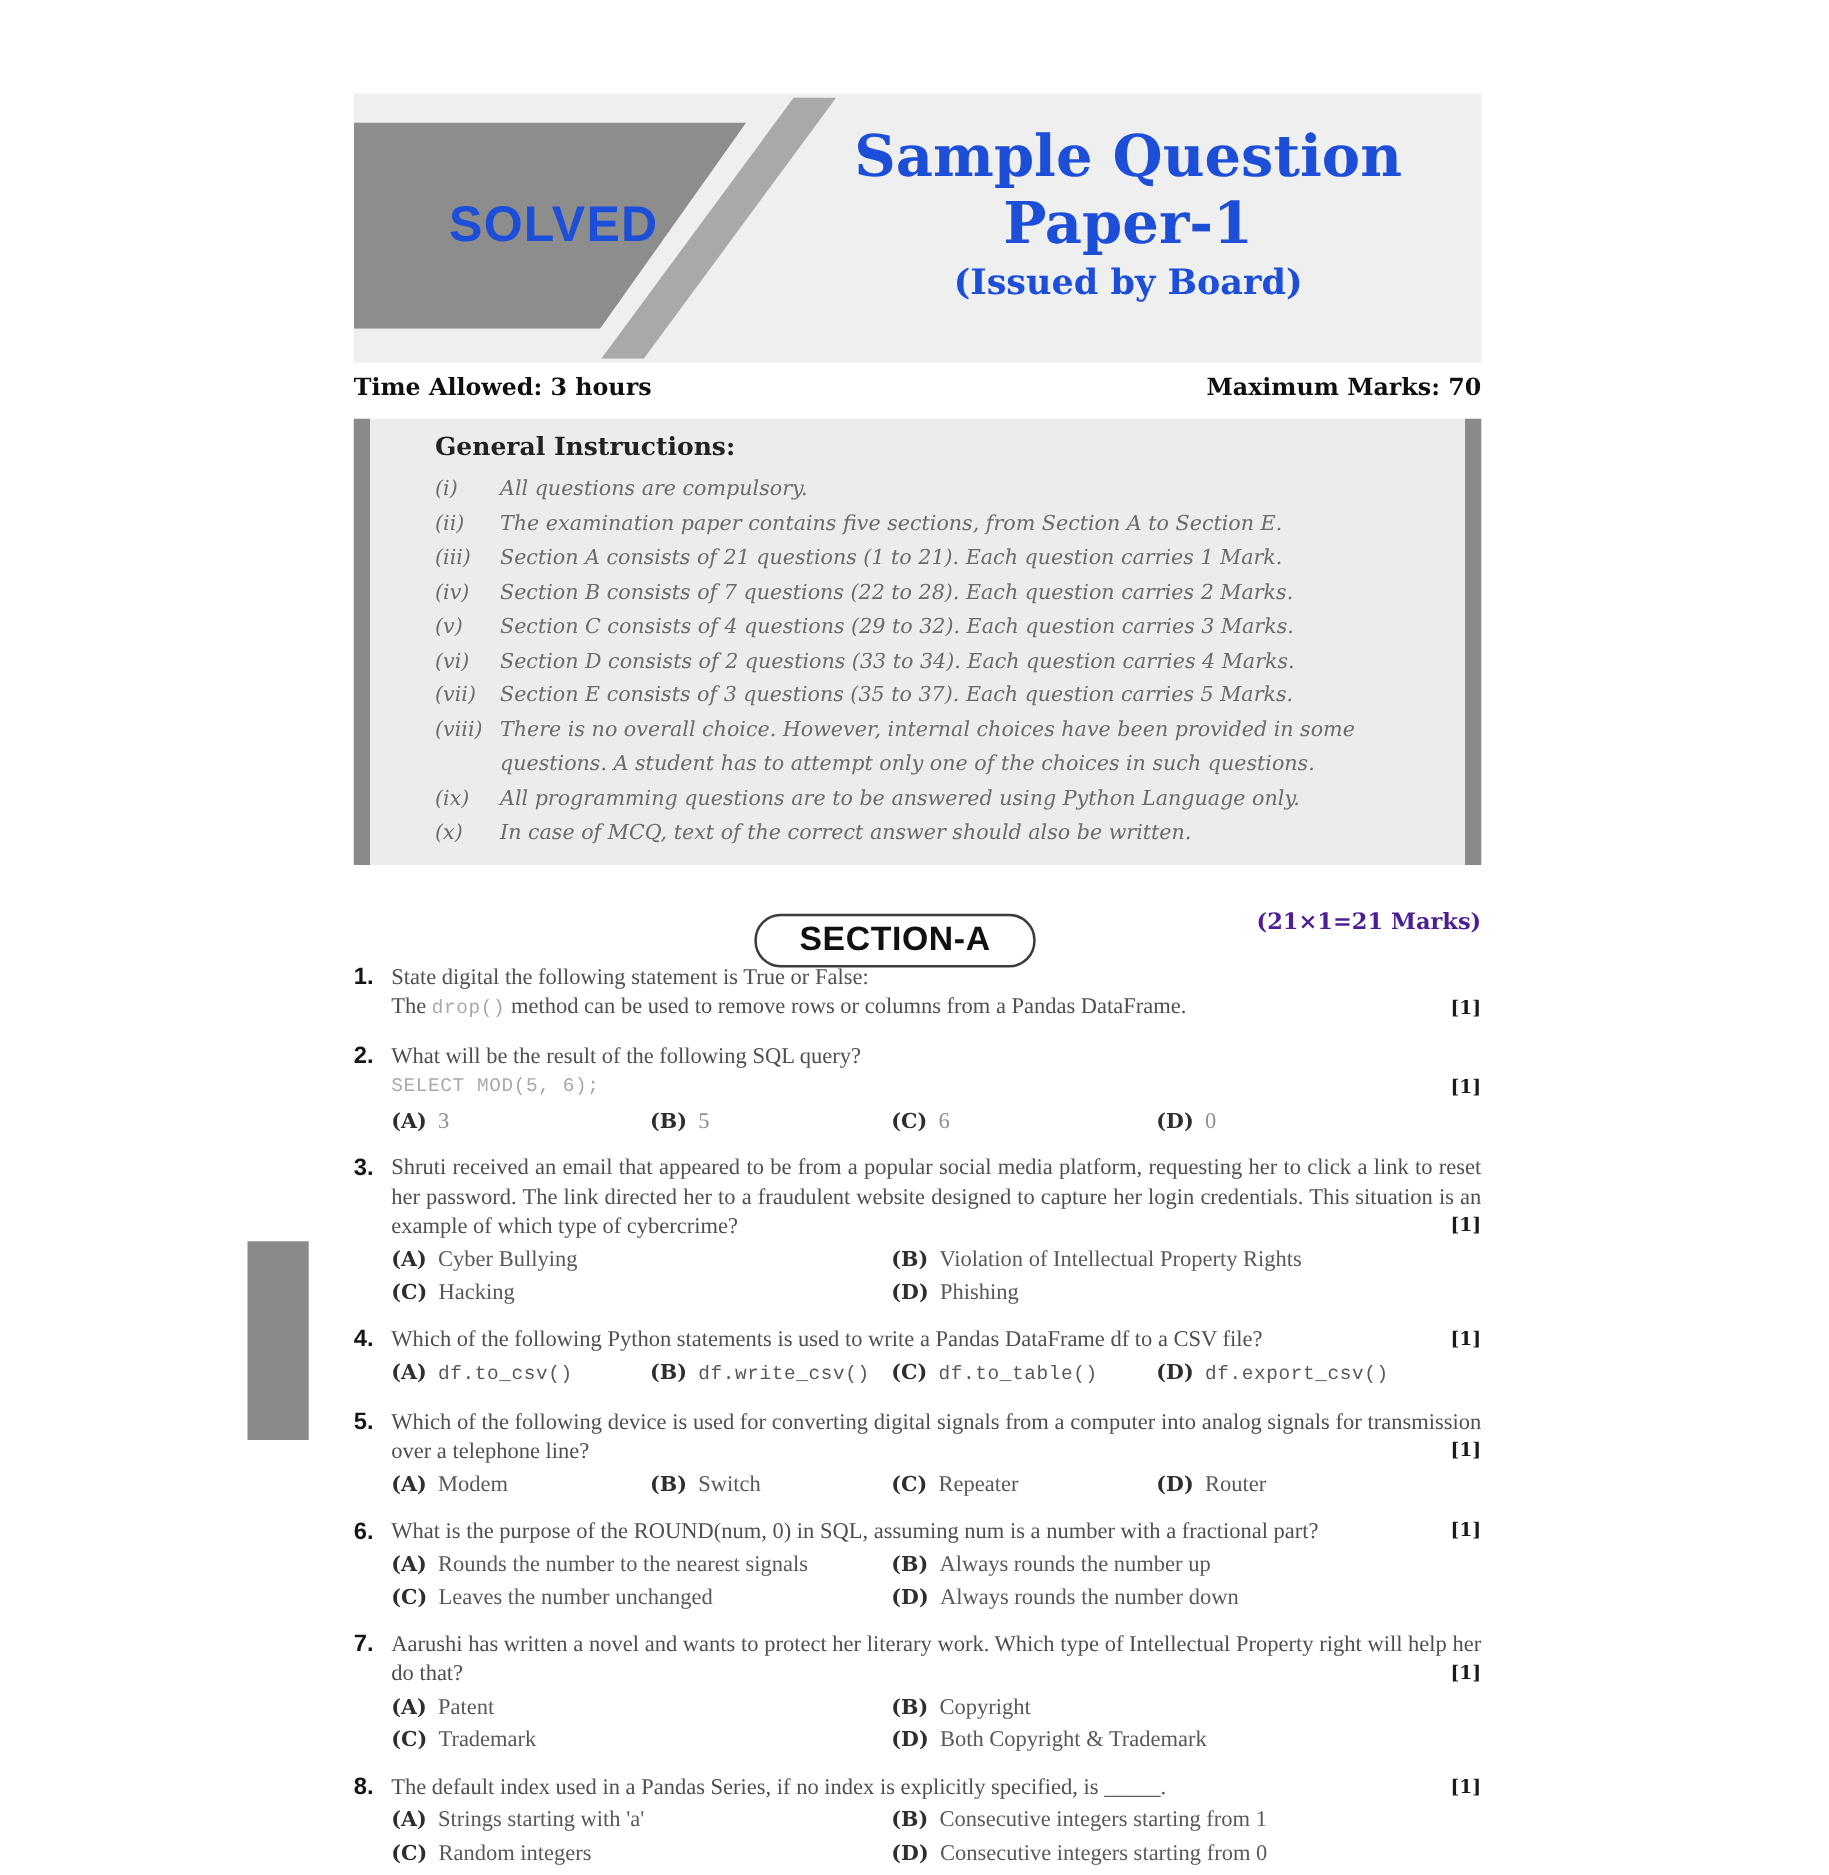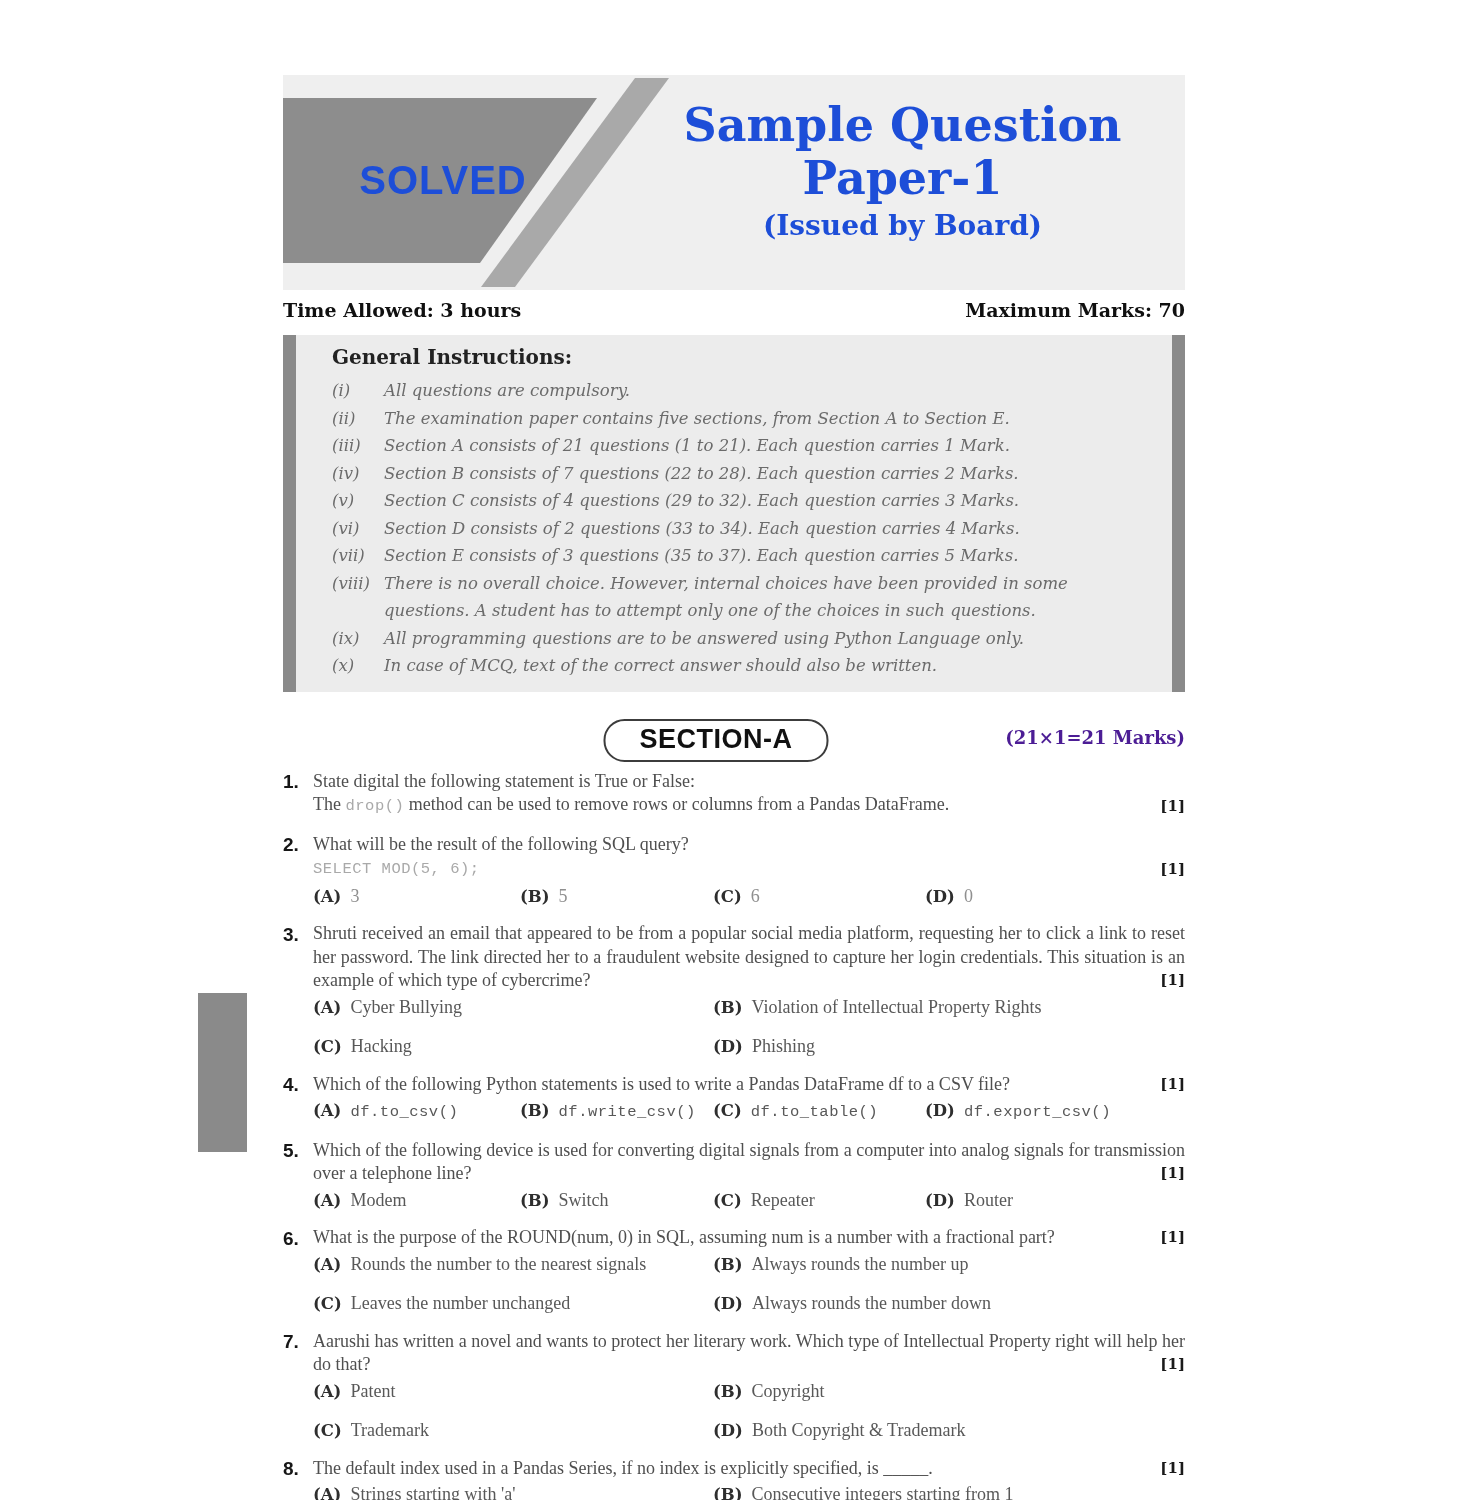--- a/index.html
+++ b/index.html
@@ -20,49 +20,49 @@
       font-family:"DejaVu Serif", serif;font-weight:bold;color:#1d4ed8;line-height:1.16;}
   .titleblock .t1{font-size:46px;}
   .titleblock .t2{font-size:28px;margin-top:4px;}
 
   
   .meta-row{display:flex;justify-content:space-between;margin-top:9px;
       font-family:"DejaVu Serif", serif;font-weight:bold;font-size:19px;color:#101010;}
 
   
   .instructions{position:relative;margin-top:14px;background:#ececec;
-      padding:10px 34px 12px 36px;border-left:13px solid #8a8a8a;border-right:13px solid #8a8a8a;}
+      padding:10px 34px 12px 52px;border-left:13px solid #8a8a8a;border-right:13px solid #8a8a8a;}
   .instr-heading{font-family:"DejaVu Serif", serif;font-weight:bold;font-size:20px;color:#222222;
       margin-bottom:8px;}
   .instr-item{display:flex;font-style:italic;font-family:"DejaVu Serif", serif;
       font-size:16.5px;color:#6b6b6b;line-height:27.5px;}
   .instr-num{flex:0 0 52px;}
   .instr-text{flex:1;}
 
   
   .section-row{position:relative;margin-top:27px;height:42px;}
-  .section-pill{position:absolute;left:50%;transform:translateX(-58%);top:0;
+  .section-pill{position:absolute;left:50%;transform:translateX(-58%);top:12px;
       border:2.5px solid #3c3c3c;border-radius:21px;background:#ffffff;
       padding:3px 34px 5px 34px;font-family:"Liberation Sans", sans-serif;font-weight:bold;
       font-size:27px;color:#111111;letter-spacing:0.5px;}
   .section-marks{position:absolute;right:0;top:8px;font-family:"DejaVu Serif", serif;
       font-weight:bold;font-size:18px;color:#4c1d95;}
 
   
   .questions{margin-top:9px;}
   .question{display:flex;margin-bottom:14px;}
   .q-num{flex:0 0 30px;font-family:"Liberation Sans", sans-serif;font-weight:bold;
       font-size:19px;color:#161616;line-height:23px;padding-top:0.5px;}
   .q-body{flex:1;font-size:18px;line-height:23.5px;color:#4f4f4f;}
   .q-line{position:relative;text-align:justify;}
   .marks{position:absolute;right:0;bottom:0;font-family:"DejaVu Serif", serif;
       font-weight:bold;font-size:15px;color:#1a1a1a;}
   .code{font-family:"Liberation Mono","DejaVu Sans Mono", monospace;
       font-size:15.5px;color:#a9a9a9;letter-spacing:0.5px;}
-  .opts{display:grid;margin-top:3px;row-gap:16px;}
+  .opts{display:grid;margin-top:3px;row-gap:3px;}
   .opts.cols-4{grid-template-columns:207px 193px 212px 1fr;}
   .opts.cols-2{grid-template-columns:400px 1fr;}
   .opt{line-height:23.5px;}
   .opt-label{font-family:"DejaVu Serif", serif;font-weight:bold;color:#2e2e2e;
       font-size:16.5px;margin-right:9px;}
   .opt-text{color:#585858;}
   .opt-text.dim{color:#8f8f8f;}
 
   
   .edge-tab{position:absolute;left:198px;top:993px;width:49px;height:159px;background:#8a8a8a;}

